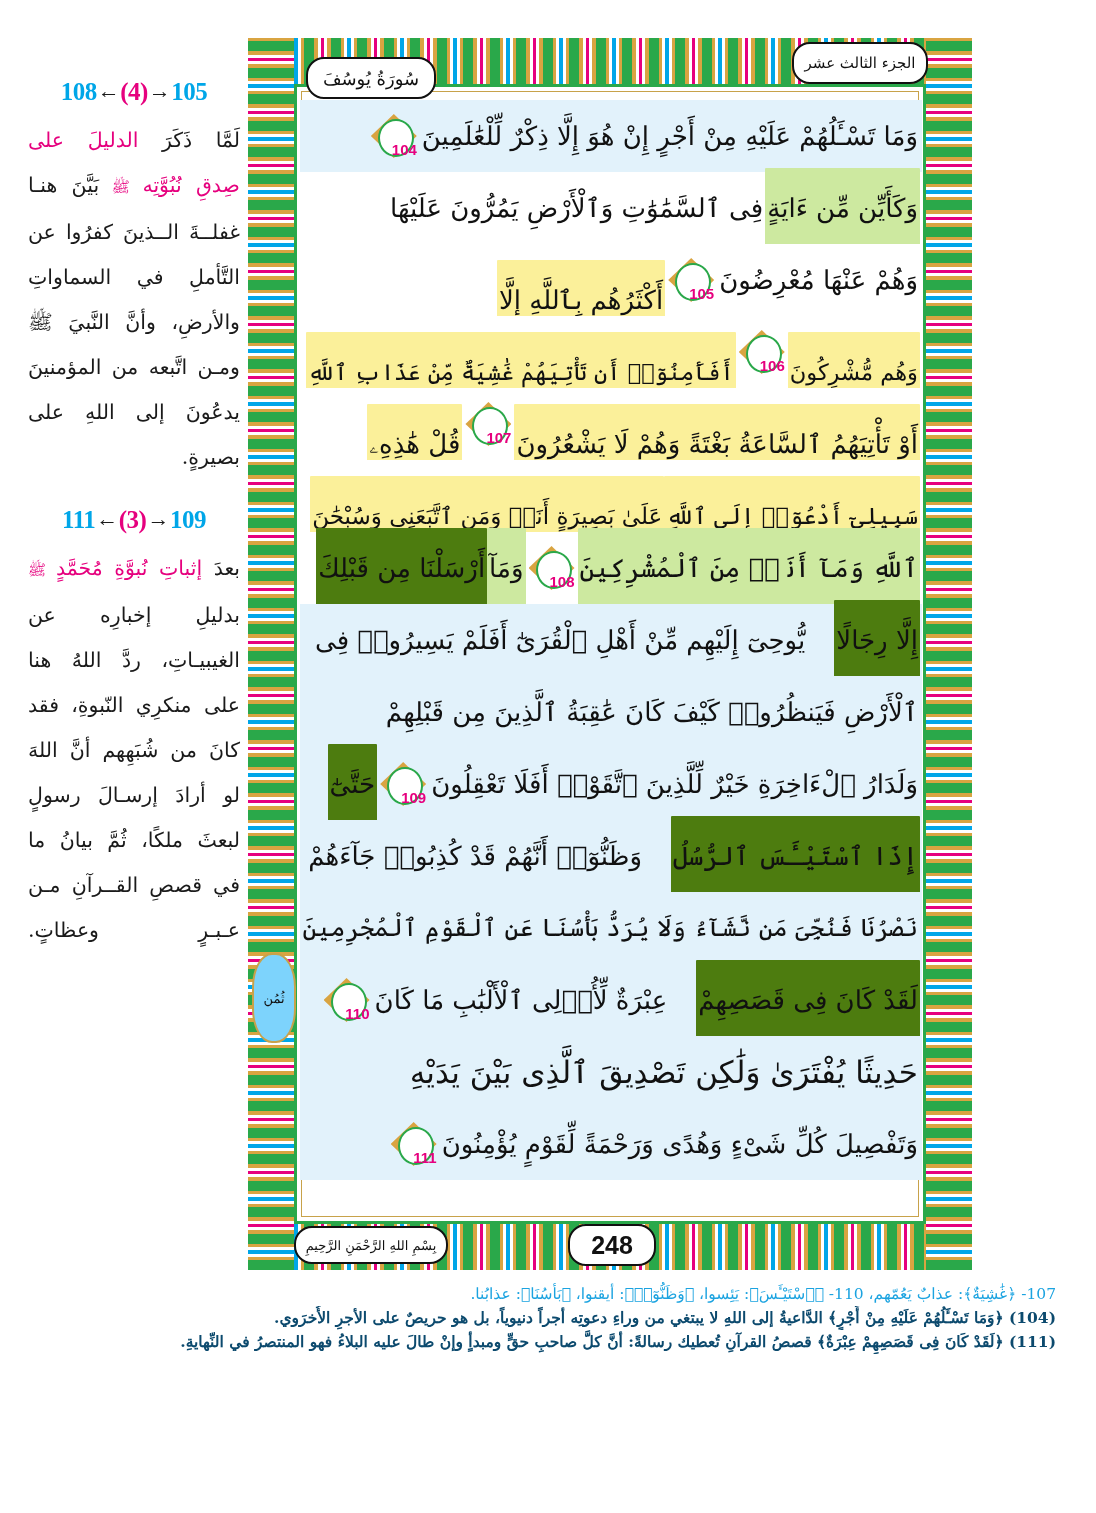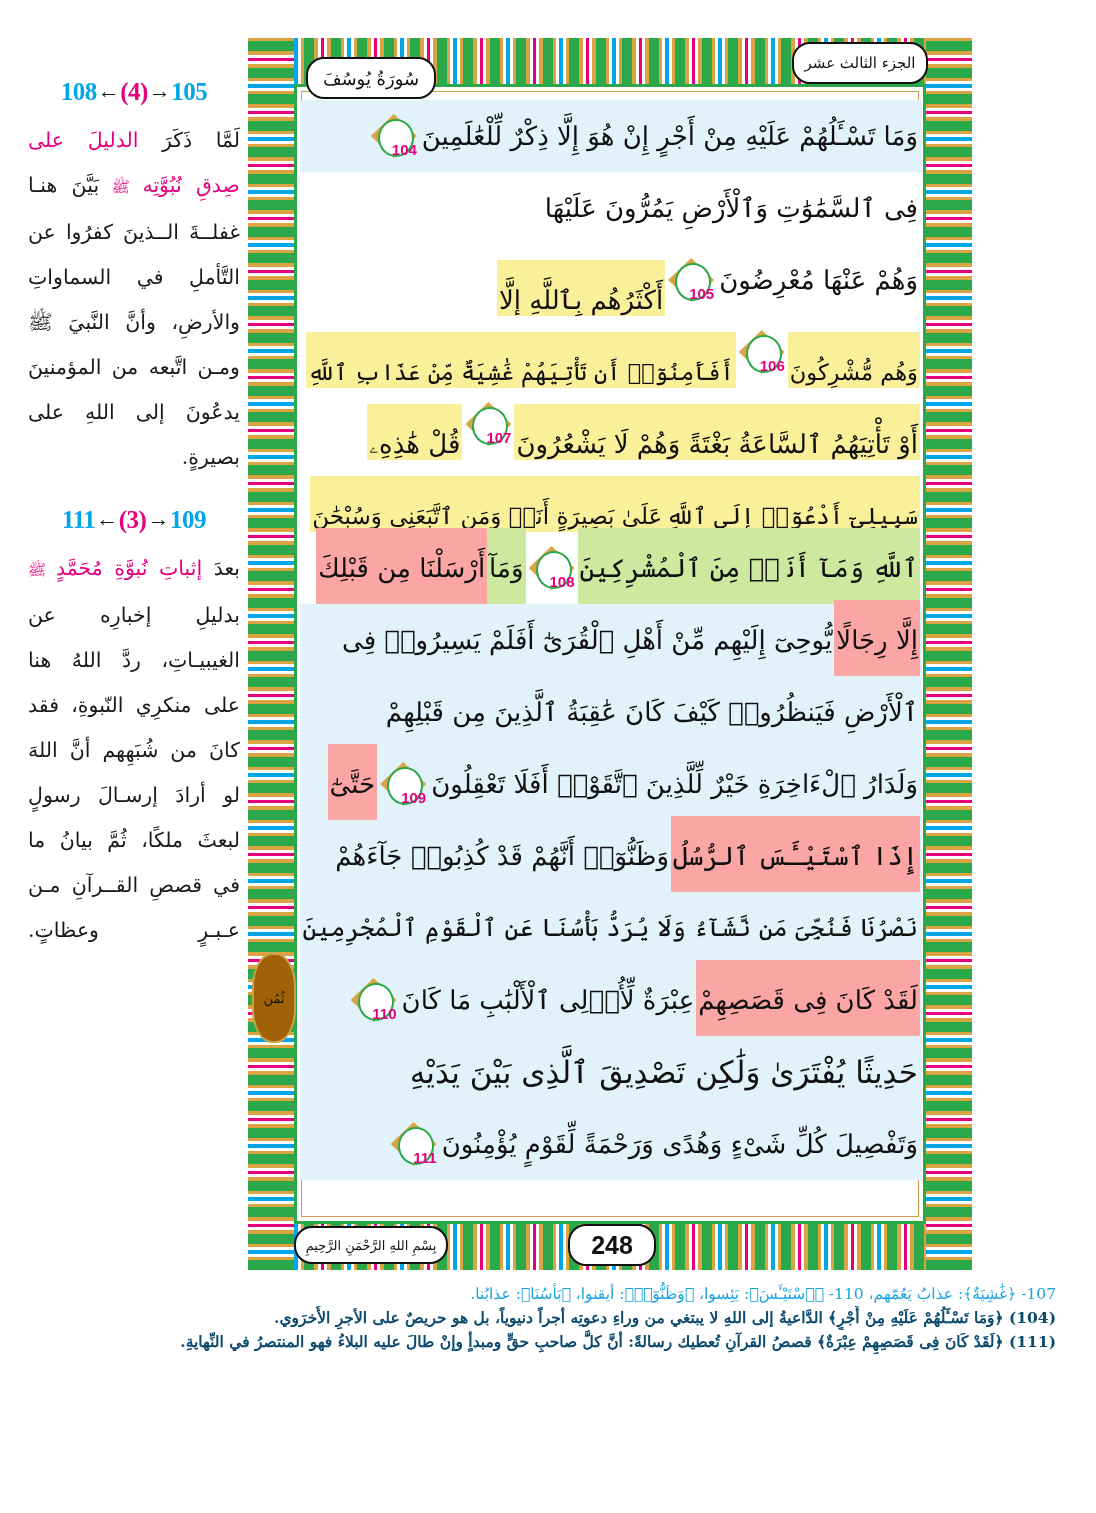--- a/index.html
+++ b/index.html
@@ -168,21 +168,21 @@
                 font-size: 25px; font-weight: bold; font-family: "Liberation Sans", sans-serif;}
   .cart-bism  { left: 46px; bottom: 6px; width: 150px; height: 34px; font-size: 13px; }
 
   
   .medallion {
     position: absolute;
     left: 4px;
     top: 915px;
     width: 40px;
     height: 86px;
-    background: #a16207;
+    background: #7dd3fc;
     border: 2px solid #c8a24a;
     border-radius: 20px / 34px;
     z-index: 12;
     display: flex;
     align-items: center;
     justify-content: center;
     font-size: 13px;
     color: #111;
     font-family: "DejaVu Serif", serif;
   }
@@ -213,21 +213,21 @@
     box-sizing: border-box;
   }
   .ayah-line > span { display: inline-block; }
 
   .band-blue { background: #e2f2fb; }
   .band-white { background: #ffffff; }
 
   .seg { padding: 4px 2px; border-radius: 1px; }
   .hl-yellow { background: #fbf09a; margin-top: 40px; }
   .hl-green  { background: #cde9a0; }
-  .hl-pink   { background: #fca5a5; }
+  .hl-pink   { background: #4d7c0f; margin-left: 27px; }
   .hl-none   { background: transparent; }
 
   
   .vnum {
     display: inline-flex;
     align-items: center;
     justify-content: center;
     width: 46px;
     height: 44px;
     margin: 0 3px;
@@ -327,20 +327,21 @@
     <div class="cartouche cart-bism">بِسْمِ اللهِ الرَّحْمَنِ الرَّحِيمِ</div>
     <div class="medallion">ثُمُن</div>
   </div>
 
   <div class="mushaf" id="mushaf">
       <div class="ayah-line band-blue" style="font-size: 26px;">
         <span class="seg hl-none">وَمَا تَسْـَٔلُهُمْ عَلَيْهِ مِنْ أَجْرٍ إِنْ هُوَ إِلَّا ذِكْرٌ لِّلْعَٰلَمِينَ</span>
         <span class="vnum"><span class="rosette"></span><span class="ring"></span><span class="lbl">104</span></span>
       </div>
       <div class="ayah-line band-white" style="font-size: 26px;">
+        <span class="seg hl-green">وَكَأَيِّن مِّن ءَايَةٍ</span>
         <span class="seg hl-none"> فِى ٱلسَّمَٰوَٰتِ وَٱلْأَرْضِ يَمُرُّونَ عَلَيْهَا</span>
       </div>
       <div class="ayah-line band-white" style="font-size: 26px;">
         <span class="seg hl-none">وَهُمْ عَنْهَا مُعْرِضُونَ</span>
         <span class="vnum"><span class="rosette"></span><span class="ring"></span><span class="lbl">105</span></span>
         <span class="seg hl-yellow"> أَكْثَرُهُم بِٱللَّهِ إِلَّا</span>
       </div>
       <div class="ayah-line band-white" style="font-size: 22.5px;">
         <span class="seg hl-yellow">وَهُم مُّشْرِكُونَ</span>
         <span class="vnum"><span class="rosette"></span><span class="ring"></span><span class="lbl">106</span></span>

